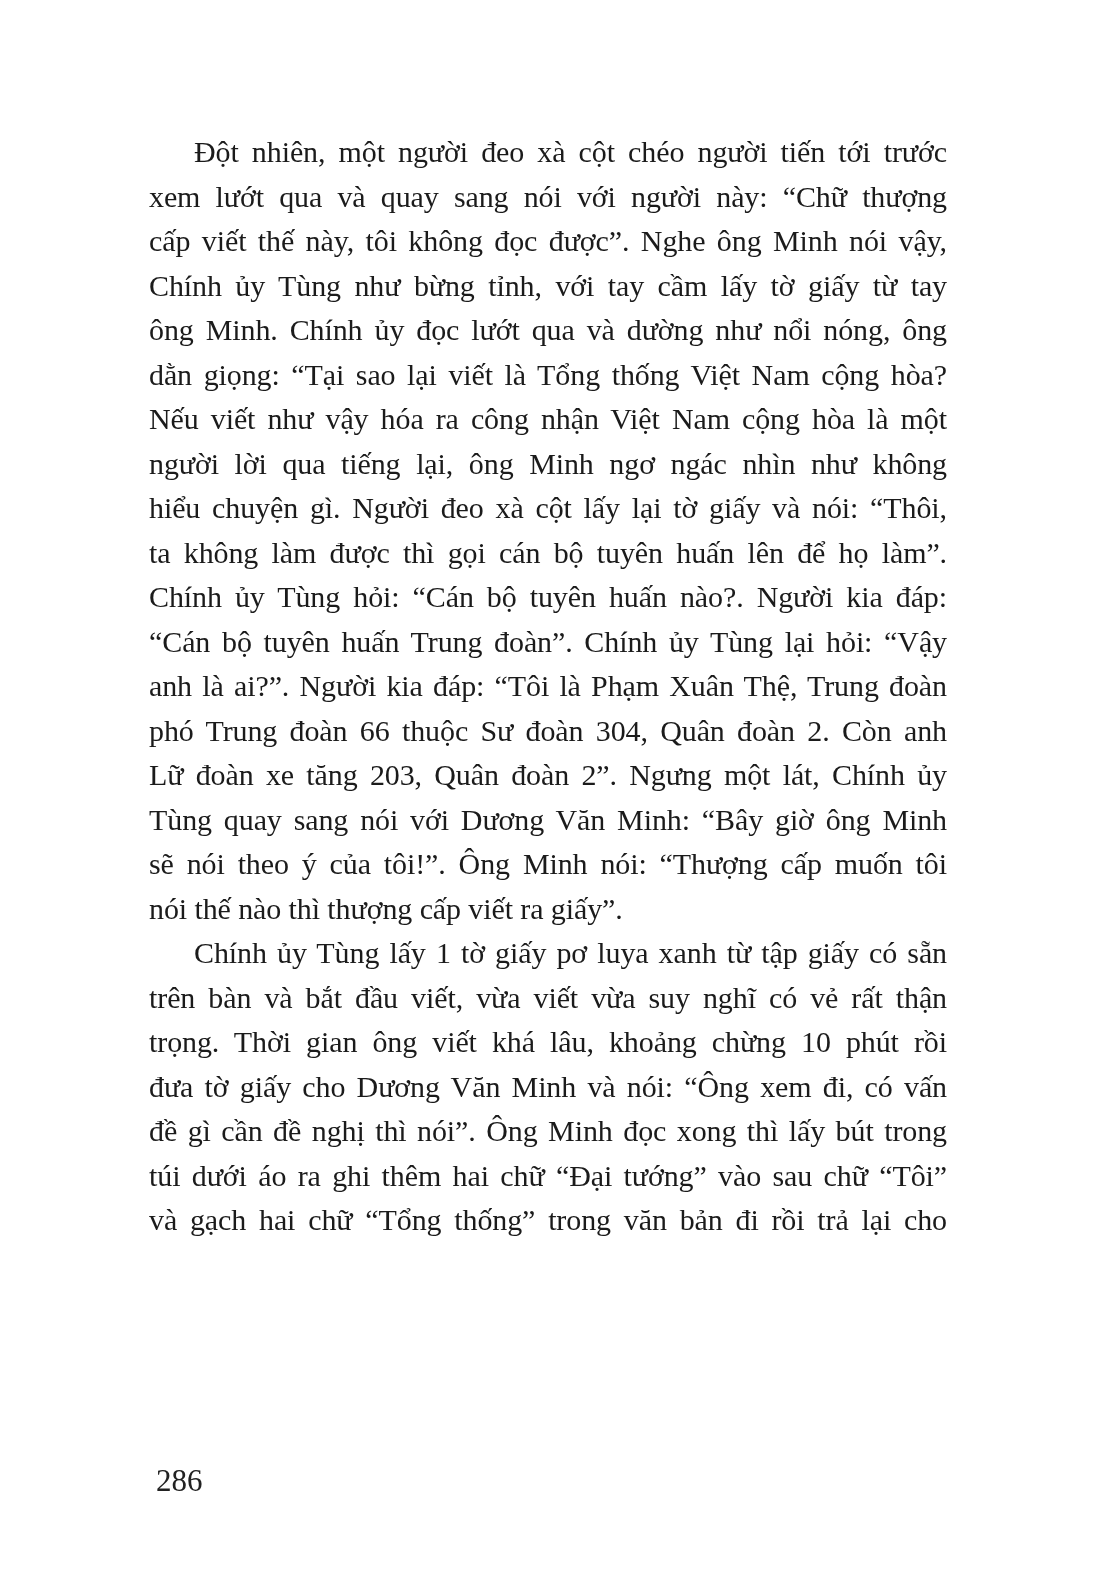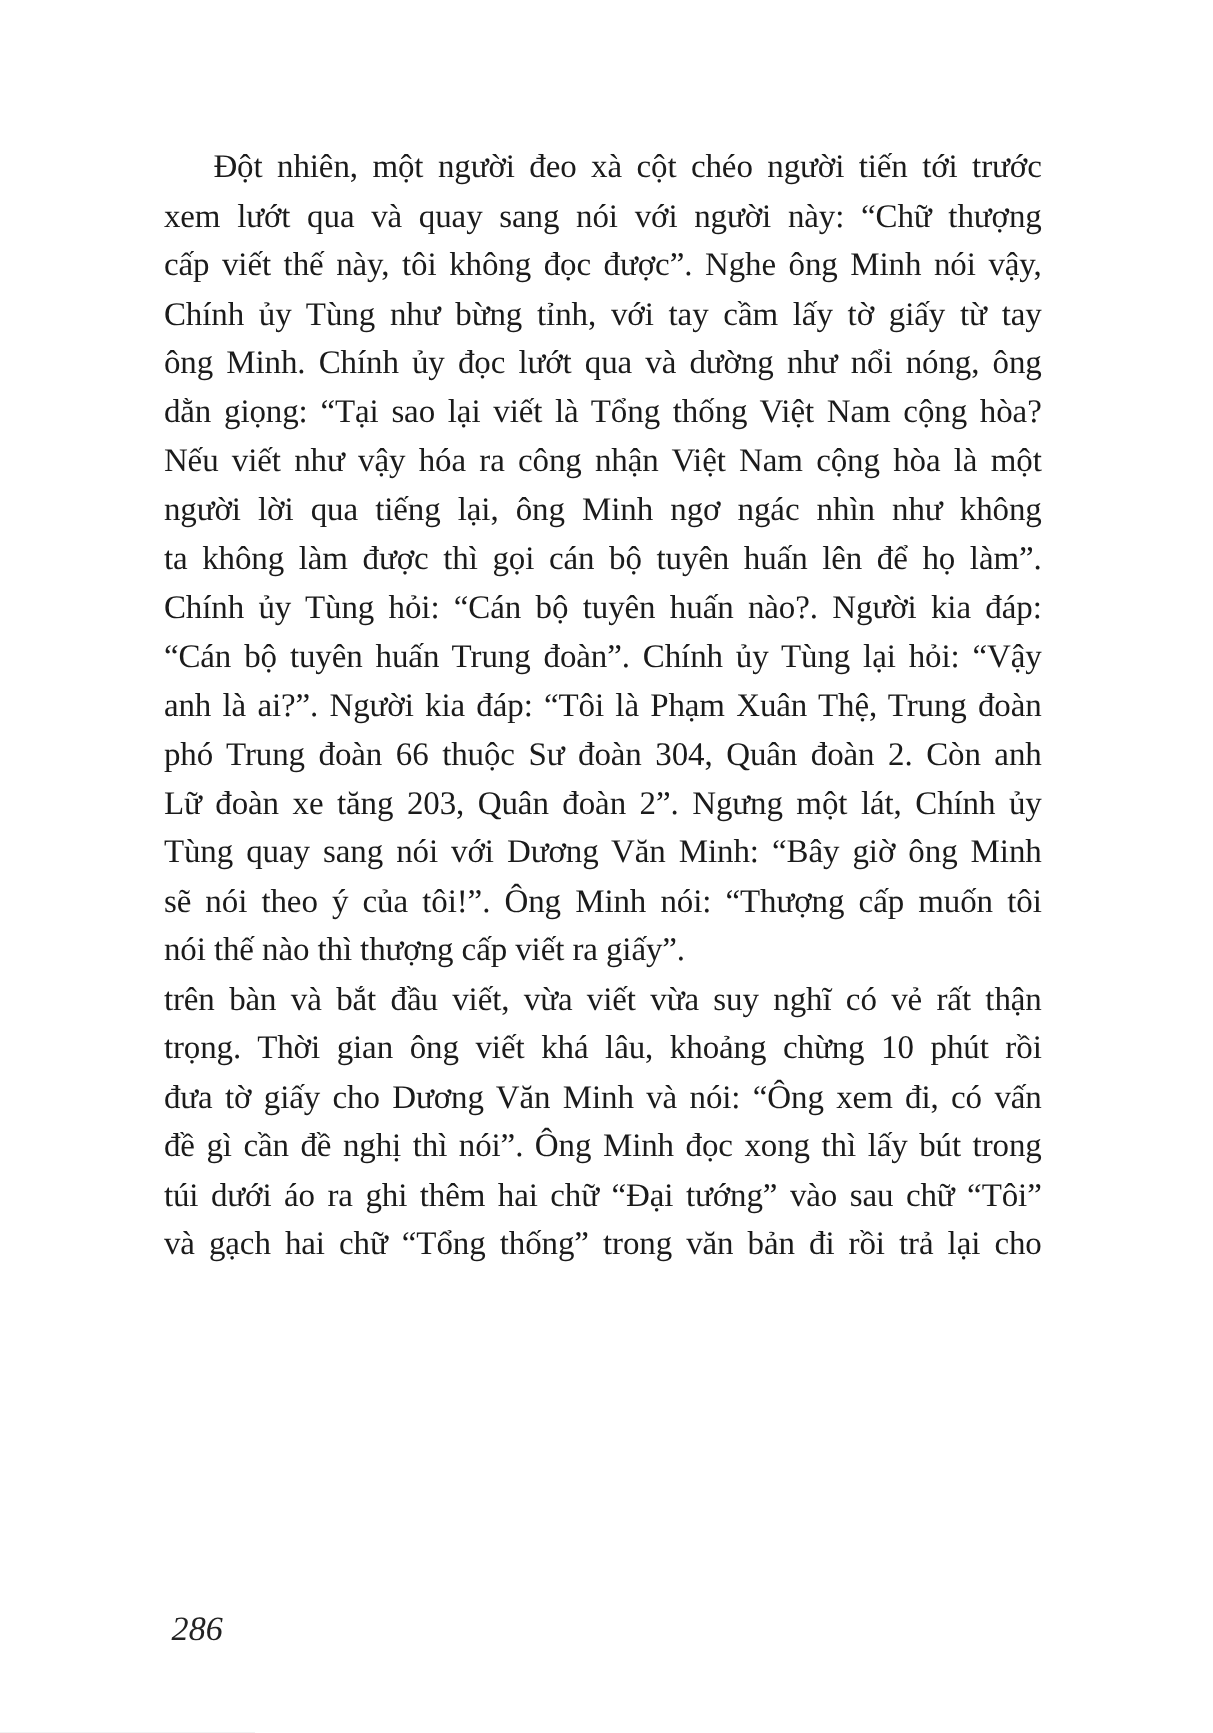--- a/index.html
+++ b/index.html
@@ -29,48 +29,49 @@
   }
   .line.first { text-indent: 45px; }
   .line.last-short { text-align-last: left; }
   .folio {
     position: absolute;
     left: 156px;
     top: 1462px;
     font-size: 31px;
     line-height: 38px;
     color: #222222;
-    font-style: italic;
   }
 </style>
 </head>
 <body>
 
 <main class="page">
   <section class="text-block">
       <div class="paragraph">
         <div class="line first">Đột nhiên, một người đeo xà cột chéo người tiến tới trước</div>
         <div class="line">xem lướt qua và quay sang nói với người này: “Chữ thượng</div>
         <div class="line">cấp viết thế này, tôi không đọc được”. Nghe ông Minh nói vậy,</div>
         <div class="line">Chính ủy Tùng như bừng tỉnh, với tay cầm lấy tờ giấy từ tay</div>
         <div class="line">ông Minh. Chính ủy đọc lướt qua và dường như nổi nóng, ông</div>
         <div class="line">dằn giọng: “Tại sao lại viết là Tổng thống Việt Nam cộng hòa?</div>
         <div class="line">Nếu viết như vậy hóa ra công nhận Việt Nam cộng hòa là một</div>
         <div class="line">người lời qua tiếng lại, ông Minh ngơ ngác nhìn như không</div>
+        <div class="line">hiểu chuyện gì. Người đeo xà cột lấy lại tờ giấy và nói: “Thôi,</div>
         <div class="line">ta không làm được thì gọi cán bộ tuyên huấn lên để họ làm”.</div>
         <div class="line">Chính ủy Tùng hỏi: “Cán bộ tuyên huấn nào?. Người kia đáp:</div>
         <div class="line">“Cán bộ tuyên huấn Trung đoàn”. Chính ủy Tùng lại hỏi: “Vậy</div>
         <div class="line">anh là ai?”. Người kia đáp: “Tôi là Phạm Xuân Thệ, Trung đoàn</div>
         <div class="line">phó Trung đoàn 66 thuộc Sư đoàn 304, Quân đoàn 2. Còn anh</div>
         <div class="line">Lữ đoàn xe tăng 203, Quân đoàn 2”. Ngưng một lát, Chính ủy</div>
         <div class="line">Tùng quay sang nói với Dương Văn Minh: “Bây giờ ông Minh</div>
         <div class="line">sẽ nói theo ý của tôi!”. Ông Minh nói: “Thượng cấp muốn tôi</div>
         <div class="line last-short">nói thế nào thì thượng cấp viết ra giấy”.</div>
       </div>
       <div class="paragraph">
+        <div class="line first">Chính ủy Tùng lấy 1 tờ giấy pơ luya xanh từ tập giấy có sẵn</div>
         <div class="line">trên bàn và bắt đầu viết, vừa viết vừa suy nghĩ có vẻ rất thận</div>
         <div class="line">trọng. Thời gian ông viết khá lâu, khoảng chừng 10 phút rồi</div>
         <div class="line">đưa tờ giấy cho Dương Văn Minh và nói: “Ông xem đi, có vấn</div>
         <div class="line">đề gì cần đề nghị thì nói”. Ông Minh đọc xong thì lấy bút trong</div>
         <div class="line">túi dưới áo ra ghi thêm hai chữ “Đại tướng” vào sau chữ “Tôi”</div>
         <div class="line">và gạch hai chữ “Tổng thống” trong văn bản đi rồi trả lại cho</div>
       </div>
     </section>
   <footer class="folio">286</footer>
 </main>

